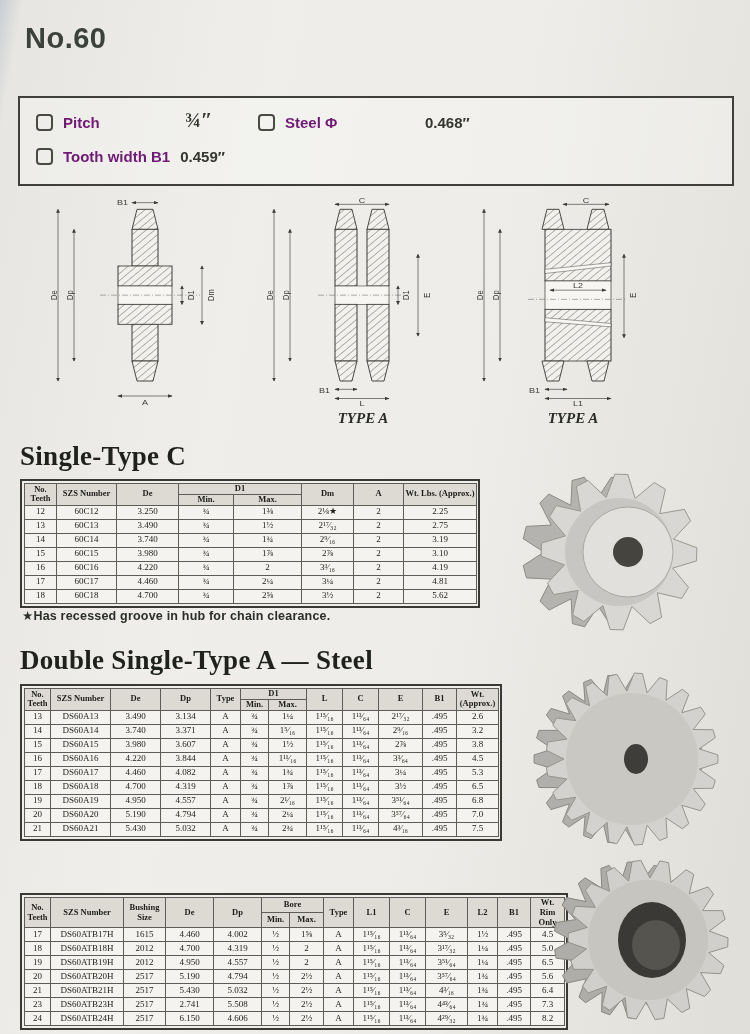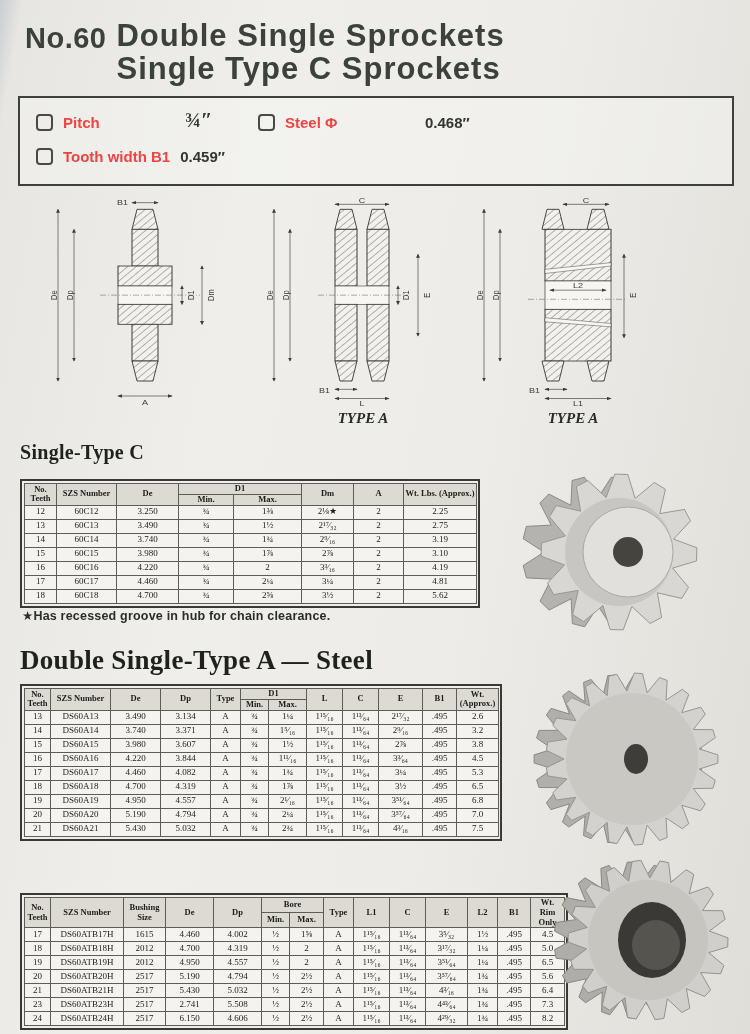--- a/index.html
+++ b/index.html
@@ -3,29 +3,29 @@
 <meta charset="utf-8">
 <style>
   html,body{margin:0;padding:0;}
   body{
     width:750px;height:1034px;position:relative;overflow:hidden;
     background:linear-gradient(100deg,#c9cdd2 0%,#e7e6e2 2.5%,#efeeea 30%,#edecE8 60%,#e0ded9 100%);
     font-family:"Liberation Sans","DejaVu Sans",sans-serif;color:#2e322d;
   }
   .abs{position:absolute;}
   
-  .hdr{top:20px;left:25px;display:flex;gap:10px;}
+  .hdr{top:20px;left:25px;display:flex;gap:26px;}
   .hdr-code{font-size:29px;font-weight:bold;color:#3b413b;letter-spacing:.5px;padding-top:2px;}
   .hdr-lines{display:flex;flex-direction:column;line-height:1.06;}
   .hdr-line{font-size:31px;font-weight:bold;color:#3b413b;letter-spacing:1px;}
   
   .spec-box{top:96px;left:18px;width:712px;height:86px;border:2px solid #3f3f3b;background:rgba(250,250,247,.35);}
   .spec-item{position:absolute;display:flex;align-items:center;gap:10px;}
   .chk{width:13px;height:13px;border:2px solid #4a4a45;border-radius:4px;background:transparent;flex:0 0 auto;}
-  .spec-label{font-size:15px;font-weight:bold;color:#ef4444;}
+  .spec-label{font-size:15px;font-weight:bold;color:#701a75;}
   .spec-val{font-size:15px;font-weight:bold;color:#33362f;}
   .frac-big{font-size:21px;font-family:"Liberation Serif","DejaVu Serif",serif;}
   
   .diagrams{top:196px;left:0;width:750px;height:252px;}
   .dg{position:absolute;width:210px;height:210px;}
   .dg svg{width:210px;height:210px;display:block;}
   .dim-txt{font:9px "Liberation Sans","DejaVu Sans",sans-serif;fill:#3a3a36;}
   .cap{position:absolute;top:214px;width:210px;text-align:center;font:italic bold 15px "Liberation Serif","DejaVu Serif",serif;color:#2a2d27;line-height:1.1;}
   
   .sec-h2{font-family:"Liberation Serif","DejaVu Serif",serif;font-weight:bold;color:#1f221c;letter-spacing:.3px;}
@@ -37,24 +37,20 @@
   td{font-size:9px;height:13px;line-height:1.05;white-space:nowrap;}
   .footnote{font-size:12.5px;font-weight:bold;color:#2b2e28;letter-spacing:.2px;}
   
   .photo svg{display:block;}
 </style>
 </head>
 <body>
 
 <div class="abs hdr">
   <div class="hdr-code">No.60</div>
-  <div class="hdr-lines">
-    <div class="hdr-line">Double Single Sprockets</div>
-    <div class="hdr-line">Single Type  C Sprockets</div>
-  </div>
 </div>
 
 <div class="abs spec-box">
   <div class="spec-item" style="left:16px;top:16px;">
     <span class="chk"></span>
     <span class="spec-label">Pitch</span>
   </div>
   <div class="spec-item" style="left:165px;top:10px;">
     <span class="spec-val frac-big">¾″</span>
   </div>
@@ -184,21 +180,21 @@
       <text class="dim-txt" x="72" y="236" text-anchor="end">B1</text>
       <line x1="77" y1="243" x2="143" y2="243" stroke="#3c3c38" stroke-width=".7" marker-start="url(#a3)" marker-end="url(#a3)"></line>
       <text class="dim-txt" x="110" y="252" text-anchor="middle">L1</text>
     </svg>
     <div class="cap">
       <div>TYPE A</div>
     </div>
   </div>
 </div>
 
-<div class="abs sec-h2" style="left:20px;top:441px;font-size:20px;">Single-Type C</div>
+<div class="abs sec-h2" style="left:20px;top:441px;font-size:27px;">Single-Type C</div>
 
 <div class="abs tbl-wrap" style="left:20px;top:479px;width:452px;">
   <table>
     <colgroup>
         <col style="width:32px">
         <col style="width:60px">
         <col style="width:62px">
         <col style="width:55px">
       <col style="width:68px">
         <col style="width:52px">

